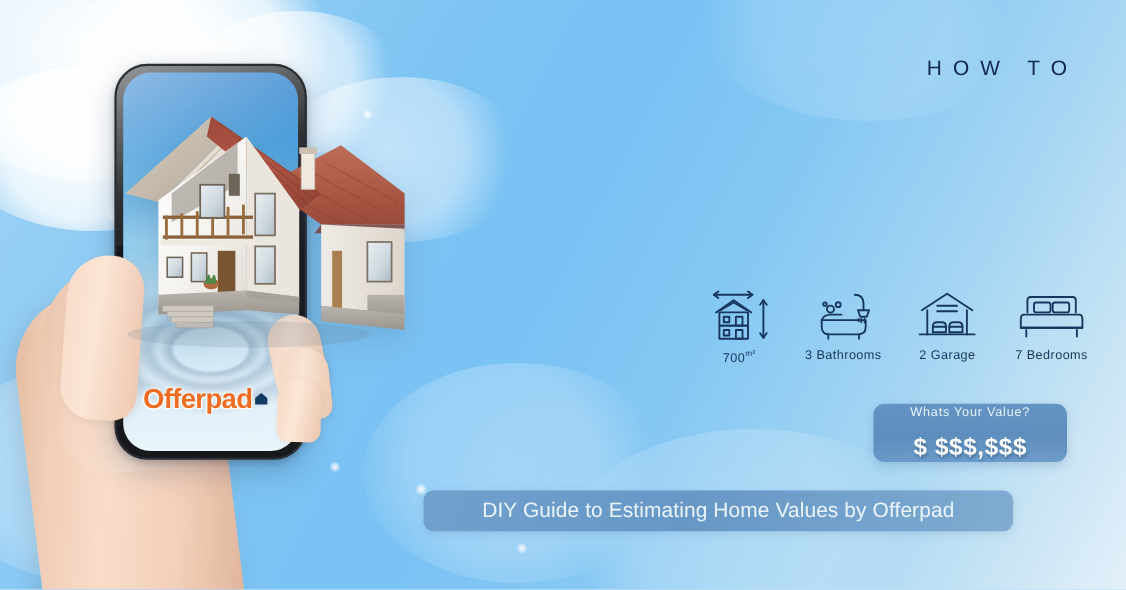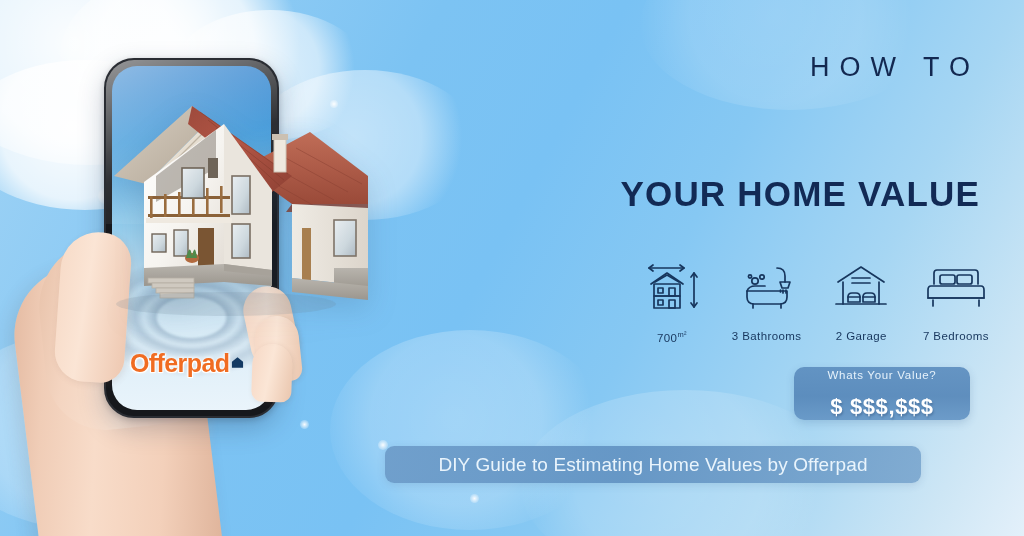--- a/index.html
+++ b/index.html
@@ -161,21 +161,21 @@
     left:96px; top:72px;
     width:272px; height:250px;
     filter:drop-shadow(0 10px 14px rgba(50,80,110,.18));
   }
   .house svg { display:block; width:100%; height:100%; }
 
   
   .howto {
     position:absolute;
     right:44px; top:52px;
-    font-size:27px;
+    font-size:19px;
     font-weight:400;
     letter-spacing:10px;
     color:#132850;
     text-align:left;
   }
   .estimate {
     position:absolute;
     right:42px; top:96px;
     font-size:70px;
     font-weight:bold;
@@ -207,21 +207,21 @@
     justify-content:space-between;
     align-items:flex-start;
   }
   .feature { width:88px; text-align:center; }
   .feature .ficon {
     height:54px;
     display:flex; align-items:flex-end; justify-content:center;
   }
   .feature .ficon svg { display:block; }
   .feature .flabel {
-    margin-top:18px;
+    margin-top:5px;
     font-size:11.5px;
     color:#17365d;
     letter-spacing:.4px;
     white-space:nowrap;
   }
   .flabel sup { font-size:7.5px; }
 
   
   .value-box {
     position:absolute;
@@ -422,21 +422,20 @@
           <rect x="60" y="216" width="38" height="5"></rect>
           <rect x="64" y="221" width="34" height="5"></rect>
         </g>
 
         <ellipse cx="130" cy="232" rx="110" ry="12" fill="#6b7e92" opacity=".18"></ellipse>
       </svg>
     </div>
   </div>
 
   <div class="howto">HOW TO</div>
-  <div class="subhead">YOUR HOME VALUE</div>
 
   <div class="features">
 
     <div class="feature">
       <div class="ficon">
         <svg width="56" height="50" viewBox="0 0 56 50" fill="none" stroke="#17365d" stroke-width="1.7" stroke-linecap="round" stroke-linejoin="round">
           <path d="M5 6 H40"></path>
             <path d="M5 6 l4 -3 M5 6 l4 3"></path>
             <path d="M40 6 l-4 -3 M40 6 l-4 3"></path>
           <path d="M50 11 V45"></path>

